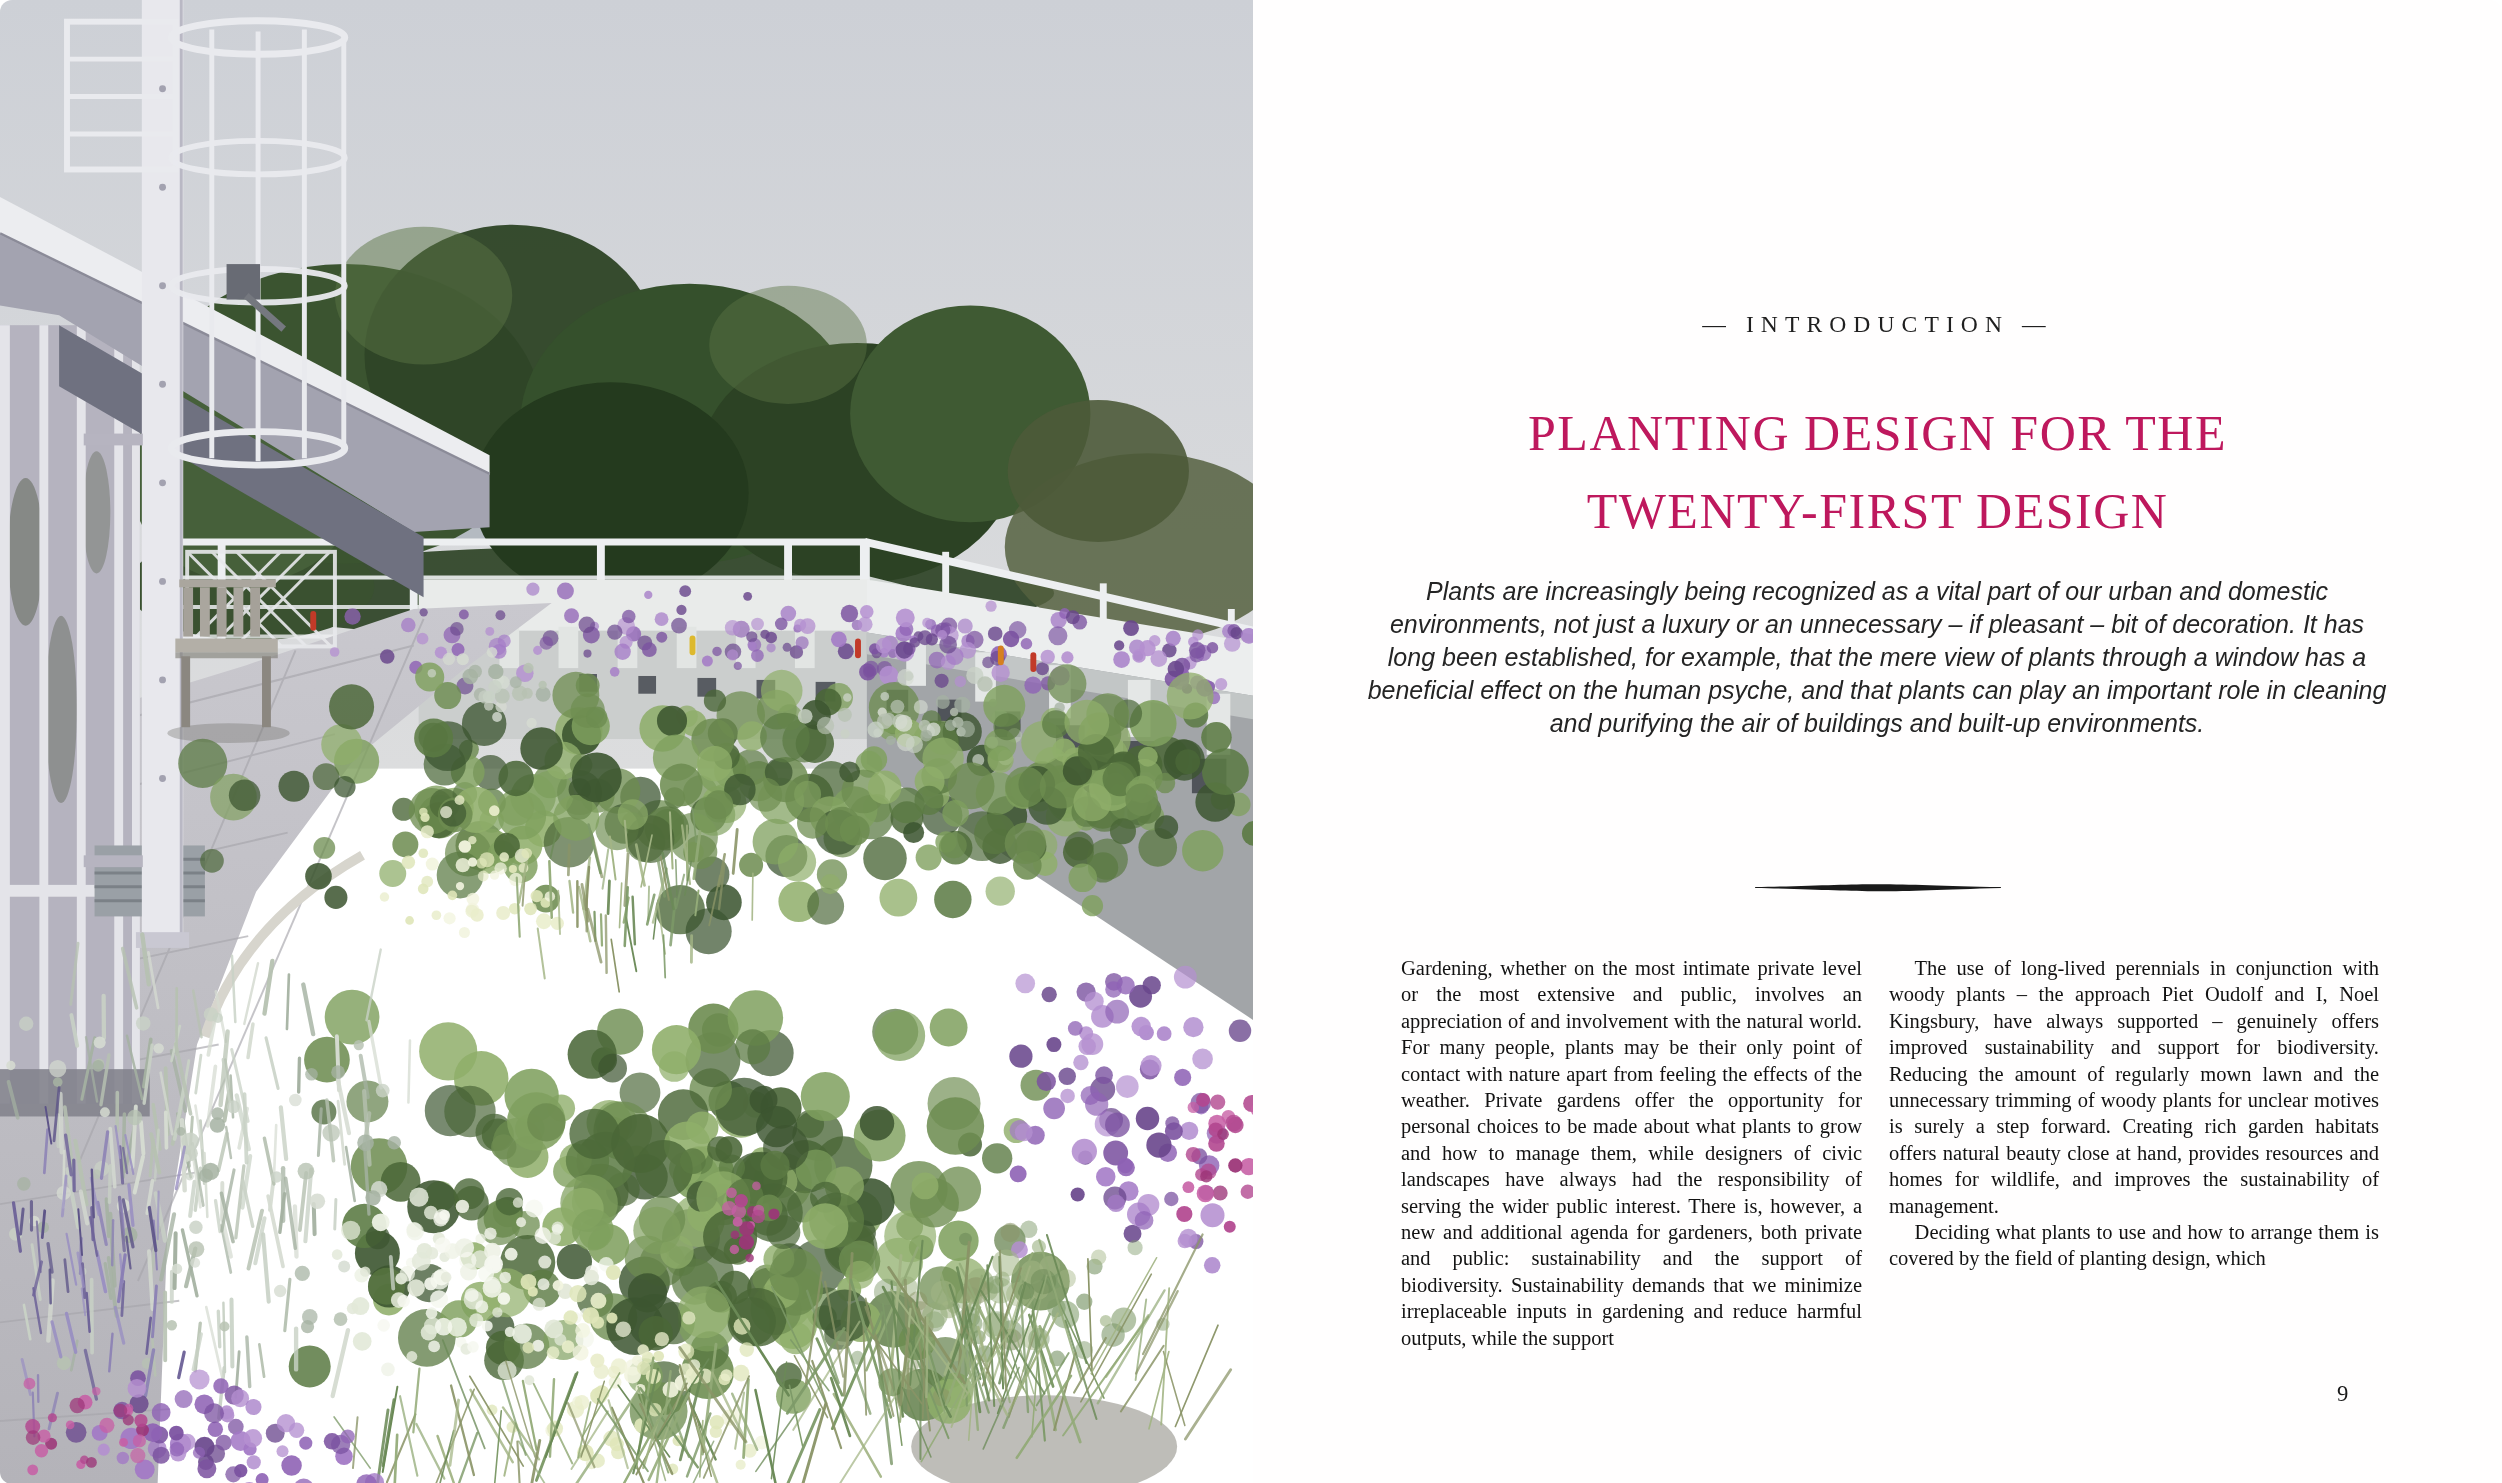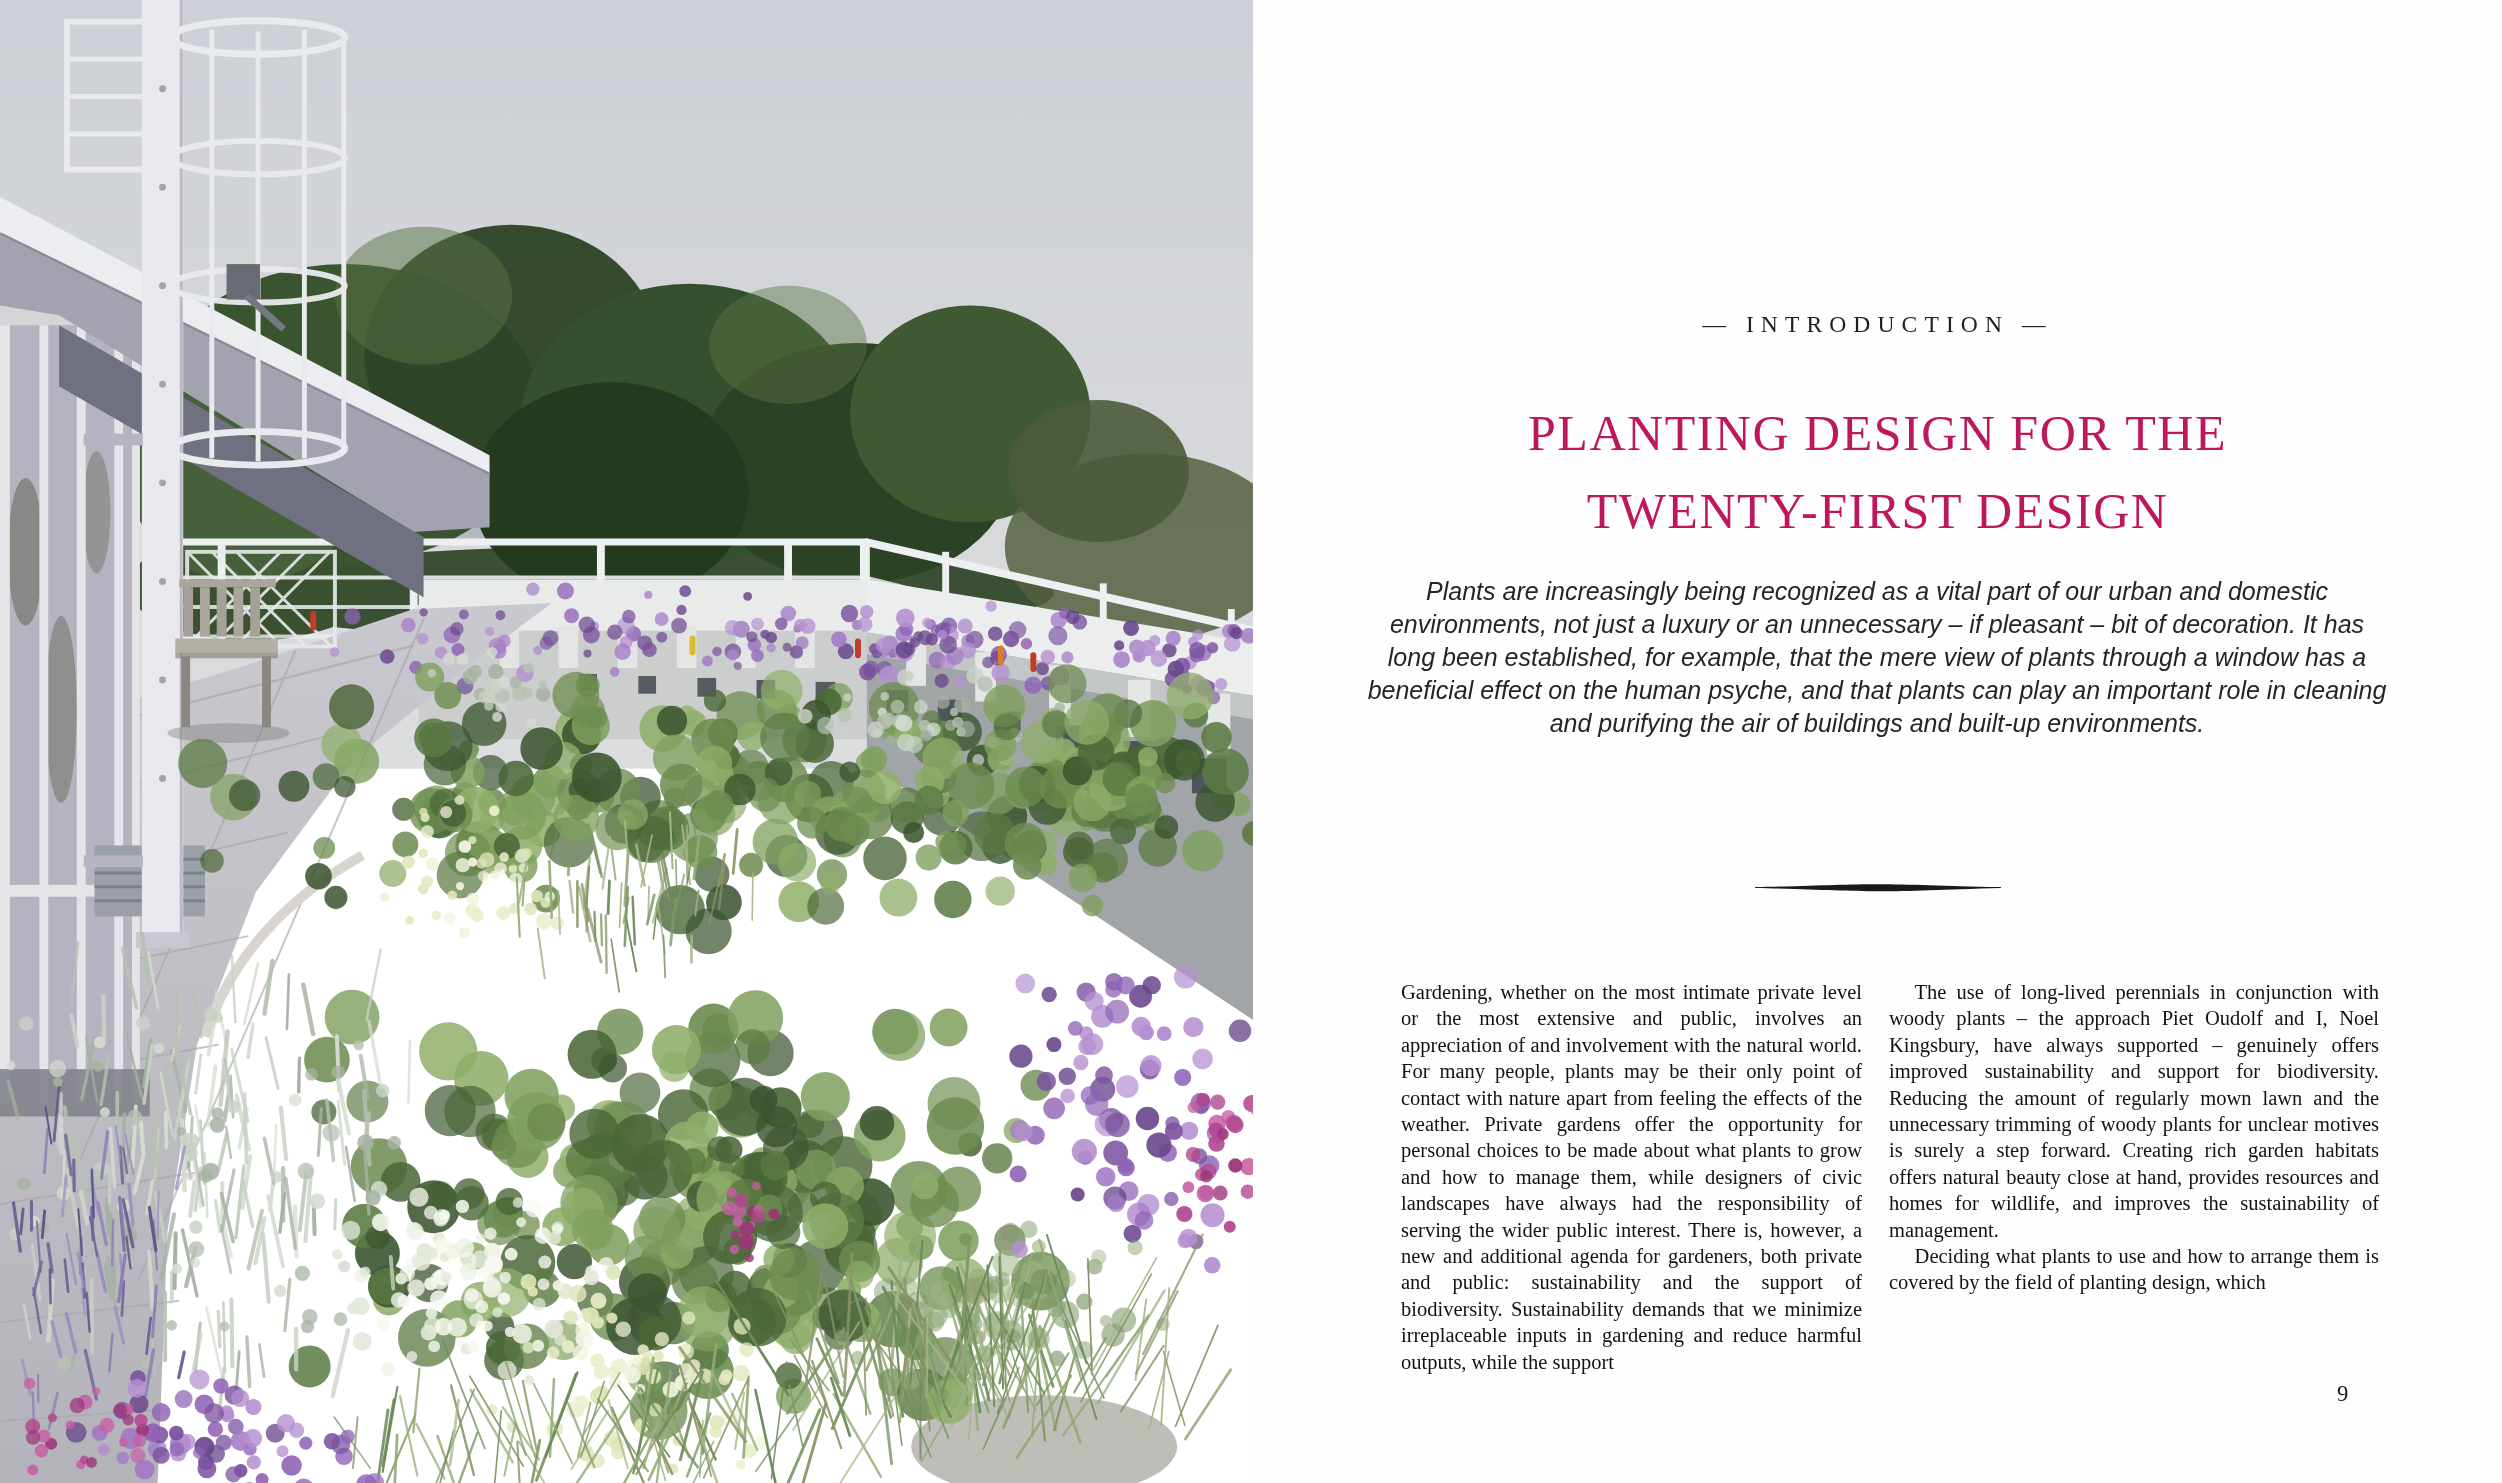--- a/index.html
+++ b/index.html
@@ -1,32 +1,32 @@
 <!DOCTYPE html>
 <html lang="en"><head>
 <meta charset="utf-8">
 <style>
   html,body{margin:0;padding:0;background:#ffffff;}
   #spread{position:relative;width:2502px;height:1484px;overflow:hidden;background:#ffffff;
-          font-family:"Liberation Serif","DejaVu Serif",serif;}
+          font-family:"Liberation Serif","DejaVu Serif",serif;border-radius:12px;}
   
   #photo{position:absolute;left:0;top:0;width:1253px;height:1484px;overflow:hidden;}
   #photo svg{display:block;width:100%;height:100%;}
   
   #page{position:absolute;left:1253px;top:0;width:1249px;height:1484px;background:#fffefe;}
   .section-label{position:absolute;top:311px;left:0;width:100%;text-align:center;
      font-size:23.6px;letter-spacing:.30em;color:#1f1f1f;white-space:nowrap;}
   .title{position:absolute;top:394px;left:0;width:100%;text-align:center;
      font-size:50px;line-height:78px;letter-spacing:.03em;color:#be185d;font-weight:400;}
   .lede{position:absolute;top:575px;left:112px;width:1024px;text-align:center;
      font-family:"Liberation Sans","DejaVu Sans",sans-serif;font-style:italic;
      font-size:25px;line-height:33px;color:#242424;}
   .divider{position:absolute;top:880px;left:50%;transform:translateX(-50%);}
   .bodycol{position:absolute;top:955px;text-align:justify;text-justify:inter-word;
-     font-size:20.5px;line-height:26.4px;color:#121212;margin-top:24px;}
+     font-size:20.5px;line-height:26.4px;color:#121212;}
   #col1{left:148px;width:461px;}
   #col2{left:636px;width:490px;}
   .bodycol p{margin:0;padding:0;}
   .bodycol p.indent{text-indent:25.6px;}
   .pageno{position:absolute;top:1381px;left:1084px;width:39px;font-size:22.7px;color:#1a1a1a;}
 </style>
 </head>
 <body>
 
 <div id="spread">

